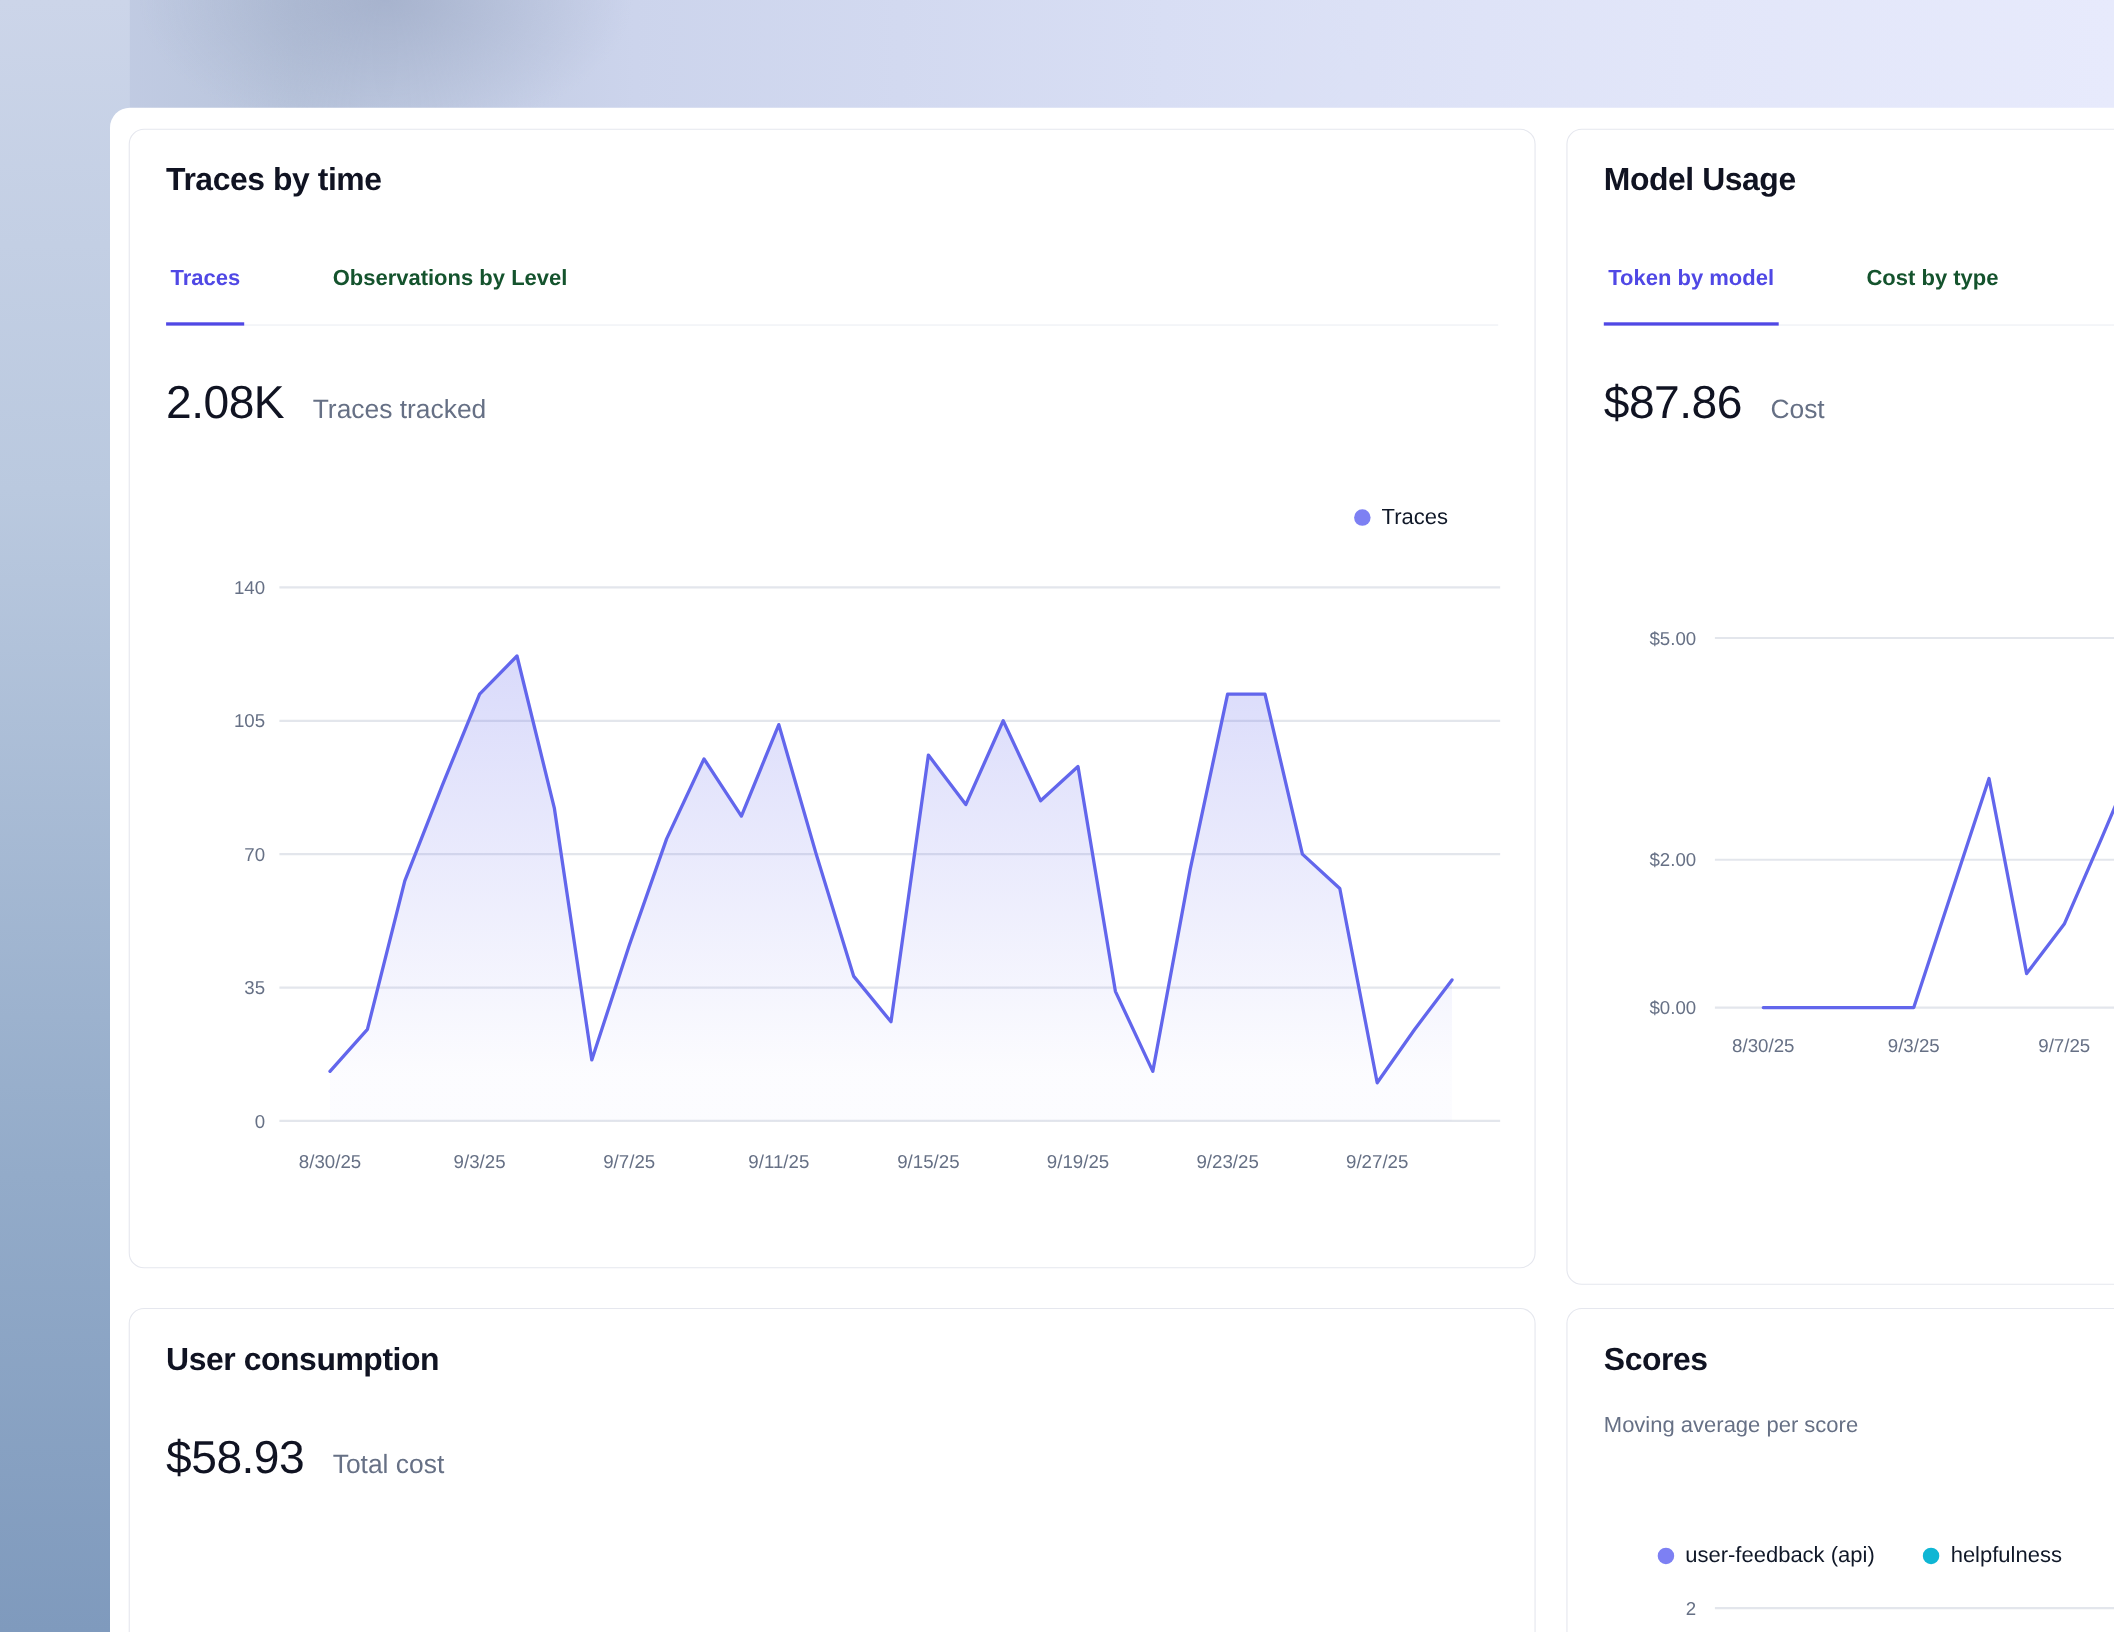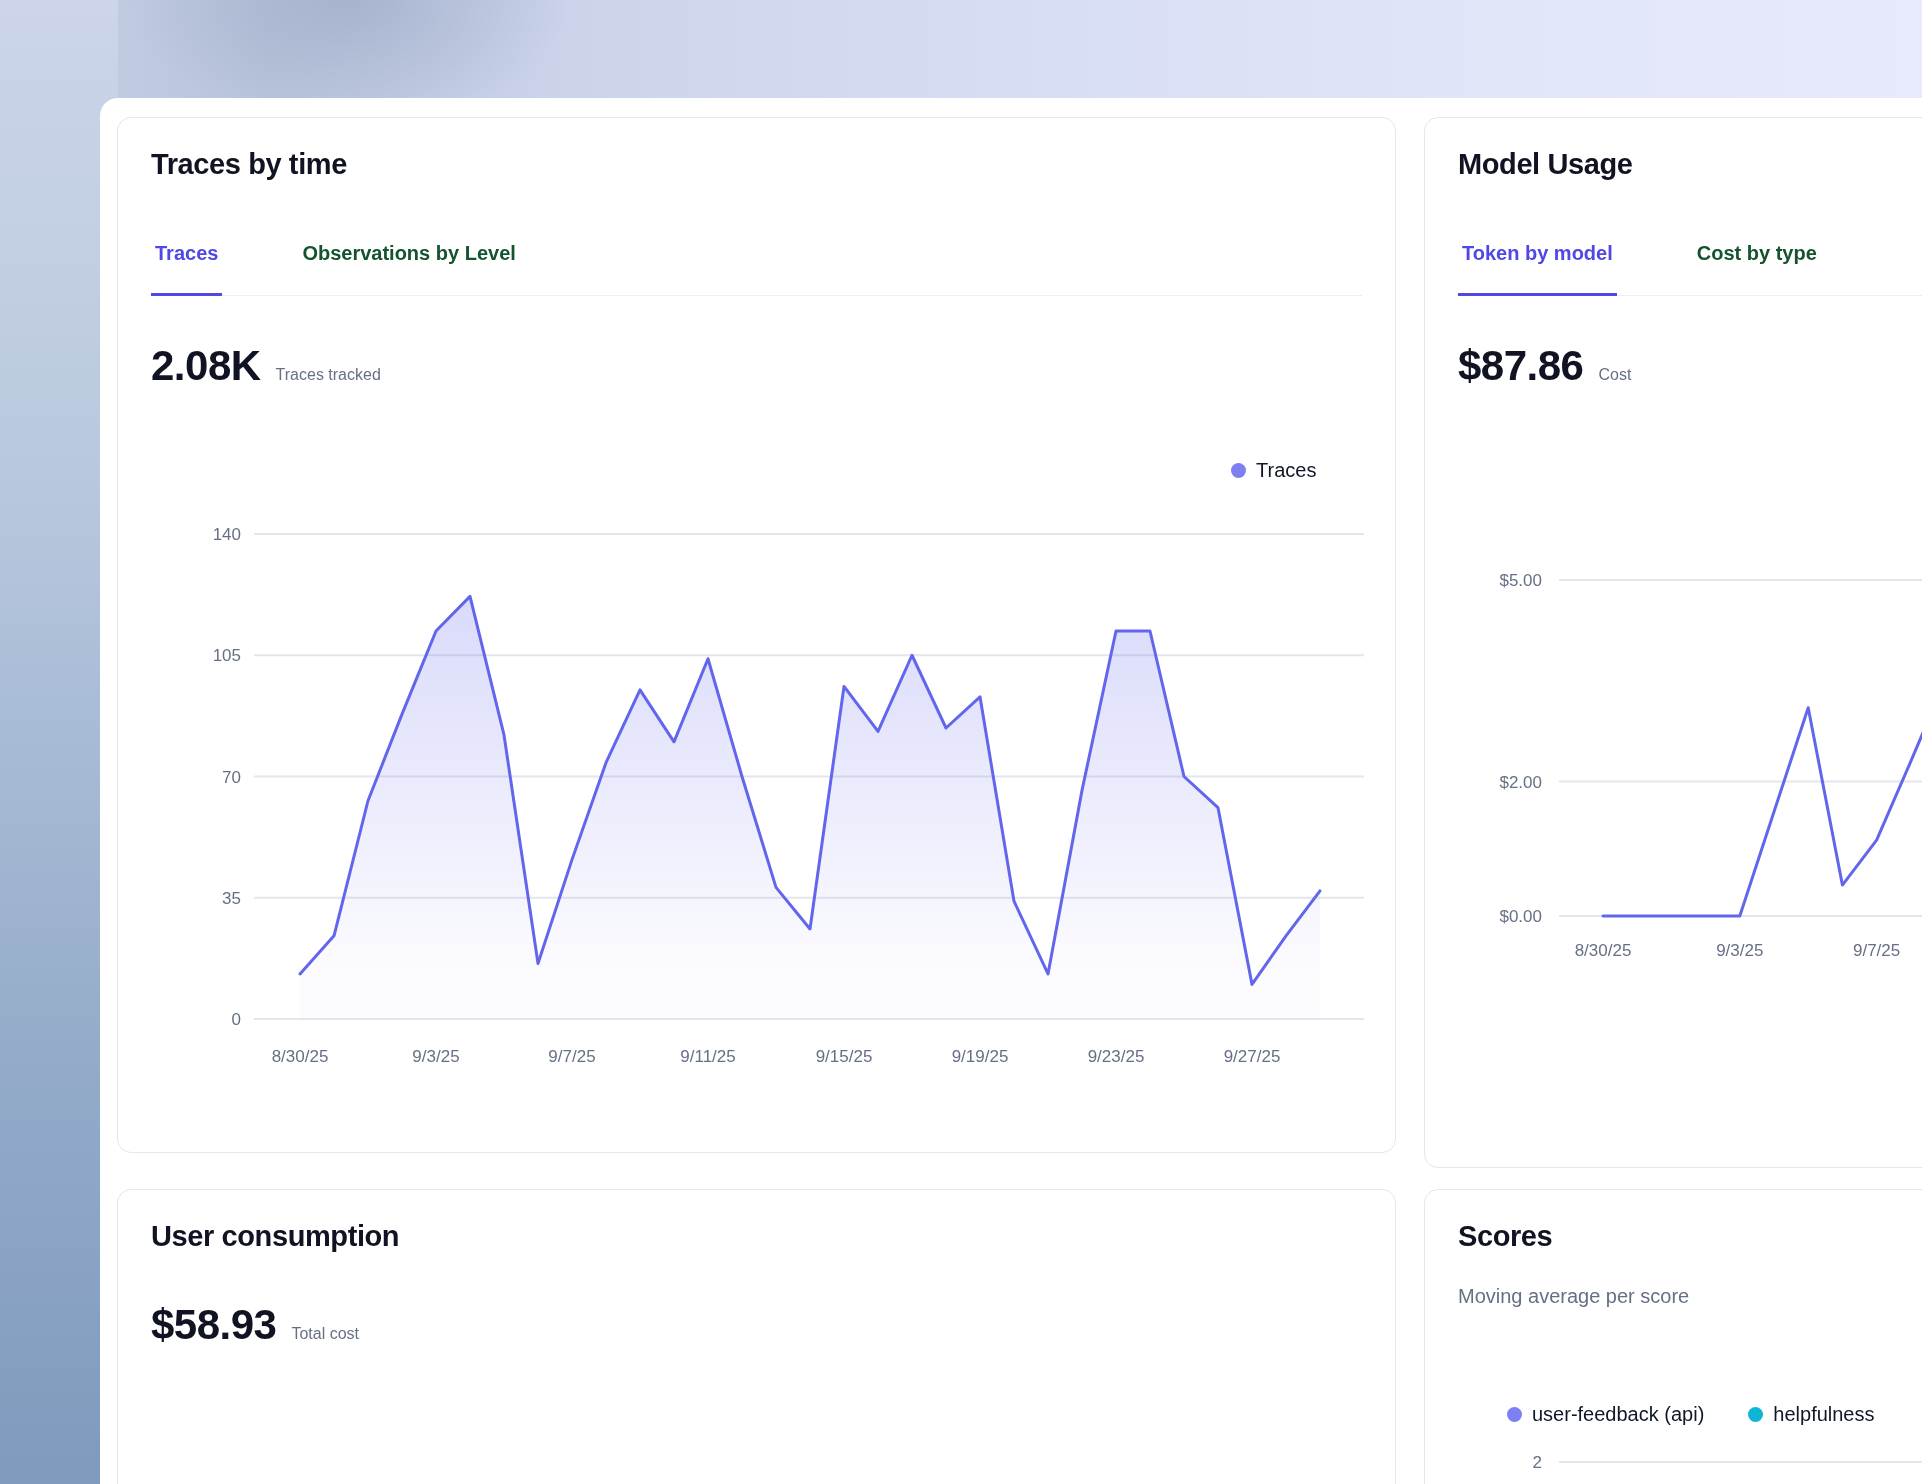--- a/index.html
+++ b/index.html
@@ -21,22 +21,22 @@
   #card-scores{left:1324px;top:1091px;width:640px;height:600px;}
   .card-inner{padding:27px 33px 0 33px;position:relative;height:100%;box-sizing:border-box;}
   h2.card-title{margin:0;font-size:29px;line-height:38px;font-weight:700;color:#101322;
     letter-spacing:-.4px;}
   .subtitle{margin-top:26px;font-size:20px;line-height:30px;color:#667085;}
   .tabs{margin-top:58px;border-bottom:1.5px solid #eceef3;display:flex;}
   .tab{font-size:20px;line-height:24px;font-weight:600;color:#14532d;margin-right:76px;
     padding:0 4px 28px 4px;border-bottom:3px solid transparent;margin-bottom:-1.5px;cursor:pointer;}
   .tab.active{color:#5048e5;border-bottom-color:#5048e5;}
   .metric{margin-top:48px;display:flex;align-items:baseline;}
-  .metric-value{font-size:42px;line-height:44px;font-weight:700;color:#101322;letter-spacing:-.5px;}
-  .metric-label{font-size:16px;color:#667085;margin-left:15px;}
+  .metric-value{font-size:42px;line-height:44px;font-weight:400;color:#101322;letter-spacing:-.5px;}
+  .metric-label{font-size:24px;color:#667085;margin-left:26px;}
   .legend{display:flex;align-items:center;font-size:20px;color:#101828;}
   .legend .dot{width:15px;height:15px;border-radius:50%;margin-right:10px;flex:0 0 auto;}
   .legend .item{display:flex;align-items:center;margin-right:44px;}
   #legend-traces{position:absolute;left:1113px;top:341px;}
   #legend-scores{margin-left:49px;margin-top:92px;}
   svg text.ax{fill:#667085;font-size:17px;font-family:"Liberation Sans",sans-serif;}
   svg line.grid{stroke:#e3e6ec;stroke-width:2;}
   #chart-traces{margin-top:70px;display:block;}
   #chart-model{margin-top:143px;display:block;}
   #chart-scores{margin-top:17px;display:block;}

